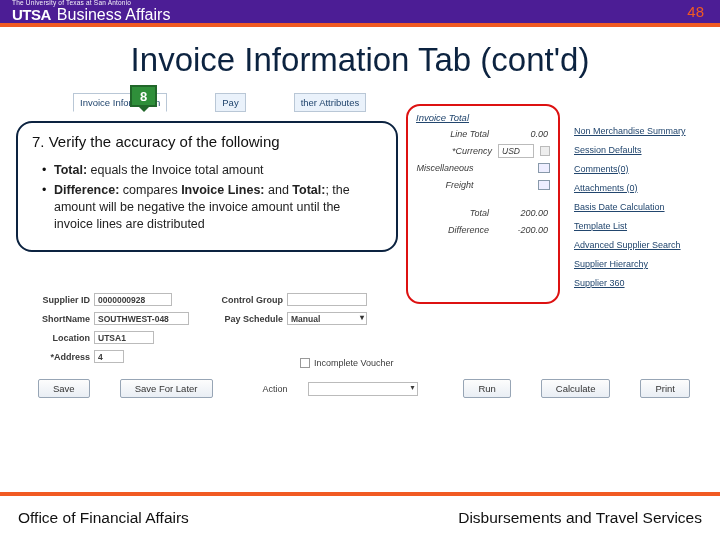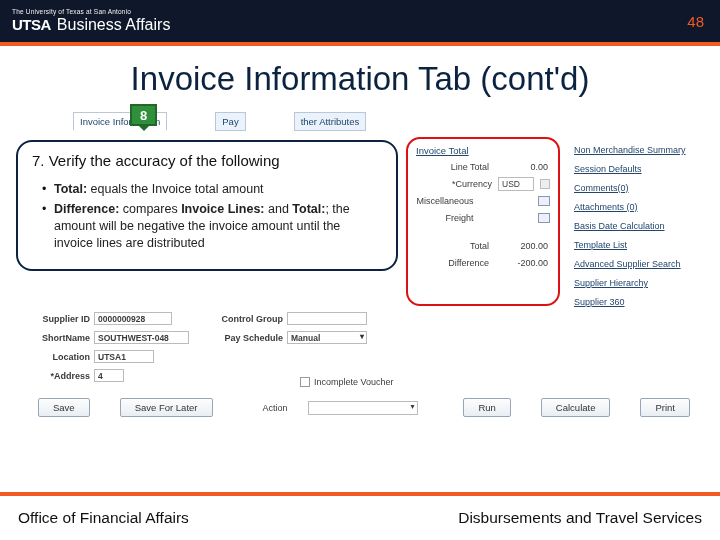--- a/index.html
+++ b/index.html
@@ -1,38 +1,38 @@
 <!DOCTYPE html>
 <html><head>
 <meta charset="utf-8">
 <style>
   * { box-sizing: border-box; margin: 0; padding: 0; }
   body { width: 720px; height: 540px; font-family: Arial, sans-serif; background: #fff; overflow: hidden; position: relative; }
-  .header { background: #0f172a; color: #fff; height: 42px; display: flex; align-items: center; justify-content: space-between; padding: 0 16px 0 12px; }
+  .header { background: #4c1d95; color: #fff; height: 23px; display: flex; align-items: center; justify-content: space-between; padding: 0 16px 0 12px; }
   .brand { display: flex; flex-direction: column; line-height: 1; }
   .brand-top { font-size: 6.5px; letter-spacing: 0.2px; opacity: 0.95; margin-bottom: 1px; }
   .brand-main { display: flex; align-items: baseline; gap: 6px; }
   .brand-logo { font-weight: 900; font-size: 15px; letter-spacing: -0.5px; }
   .brand-dept { font-size: 16px; font-weight: 400; }
   .page-no { color: #f15a22; font-size: 15px; }
   .accent { height: 4px; background: #f15a22; }
   .title { color: #0c2340; font-size: 33px; text-align: center; margin: 14px 0 8px 0; padding: 0 12px; font-weight: 400; }
   .content { position: relative; height: 398px; background: #fff; }
   .tabs { position: absolute; top: 6px; left: 26px; display: flex; gap: 1px; font-size: 9.5px; }
   .tab { border: 1px solid #b9c7d6; background: #eaf2fb; padding: 3px 6px; color: #22466e; margin-left: 47px; }
   .tab.active { background: #fff; border-bottom-color: #fff; }
   .flag { position: absolute; top: -2px; left: 130px; width: 27px; height: 22px; background: #2f8f3a; color: #fff; display: flex; align-items: center; justify-content: center; font-weight: 700; font-size: 13px; border: 2px solid #21672a; }
   .flag::after { content: ""; position: absolute; bottom: -7px; left: 5px; border-left: 7px solid transparent; border-right: 7px solid transparent; border-top: 7px solid #21672a; }
   .callout { position: absolute; top: 34px; left: 16px; width: 382px; border: 2px solid #0c2340; border-radius: 16px; background: #fff; padding: 10px 14px 14px 14px; z-index: 5; }
   .callout-head { font-size: 15px; margin-bottom: 8px; color: #111; }
   .callout ul { list-style: none; padding-left: 10px; font-size: 12.5px; color: #222; margin-top: 12px; }
   .callout li { position: relative; padding-left: 12px; line-height: 1.35; margin-bottom: 3px; }
   .callout li::before { content: "•"; position: absolute; left: 0; top: 0; color: #111; }
   .callout b { font-weight: 700; }
-  .totals-box { position: absolute; top: 33px; right: 162px; width: 150px; height: 165px; font-size: 9px; color: #3b3b3b; }
+  .totals-box { position: absolute; top: 19px; right: 162px; width: 150px; height: 196px; font-size: 9px; color: #3b3b3b; font-style: italic; }
   .red-outline { position: absolute; top: -2px; left: -2px; right: -2px; bottom: -2px; border: 2px solid #d11; border-radius: 14px; pointer-events: none; }
   .tot-head { color: #22466e; font-weight: 400; text-decoration: underline; margin-bottom: 4px; font-size: 9.5px; }
   .tot-row { display: flex; justify-content: flex-end; align-items: center; margin: 3px 0; gap: 6px; height: 14px; }
   .tot-row .lbl { width: 60px; text-align: right; color: #3b3b3b; font-size: 9px; }
   .tot-row .val { width: 55px; text-align: right; font-size: 9px; padding: 1px 2px; }
   .tot-row .cur { border: 1px solid #bbb; width: 36px; text-align: left; padding: 1px 3px; font-size: 8.5px; }
   .qicon { width: 10px; height: 10px; background: #eee; border: 1px solid #bbb; display: inline-block; }
   .icon-sq { width: 12px; height: 10px; background: #eef; border: 1px solid #89a; display: inline-block; }
   .side-links { position: absolute; top: 30px; right: 26px; width: 120px; font-size: 9px; color: #22466e; }
   .side-links div { margin: 9px 0; text-decoration: underline; }

